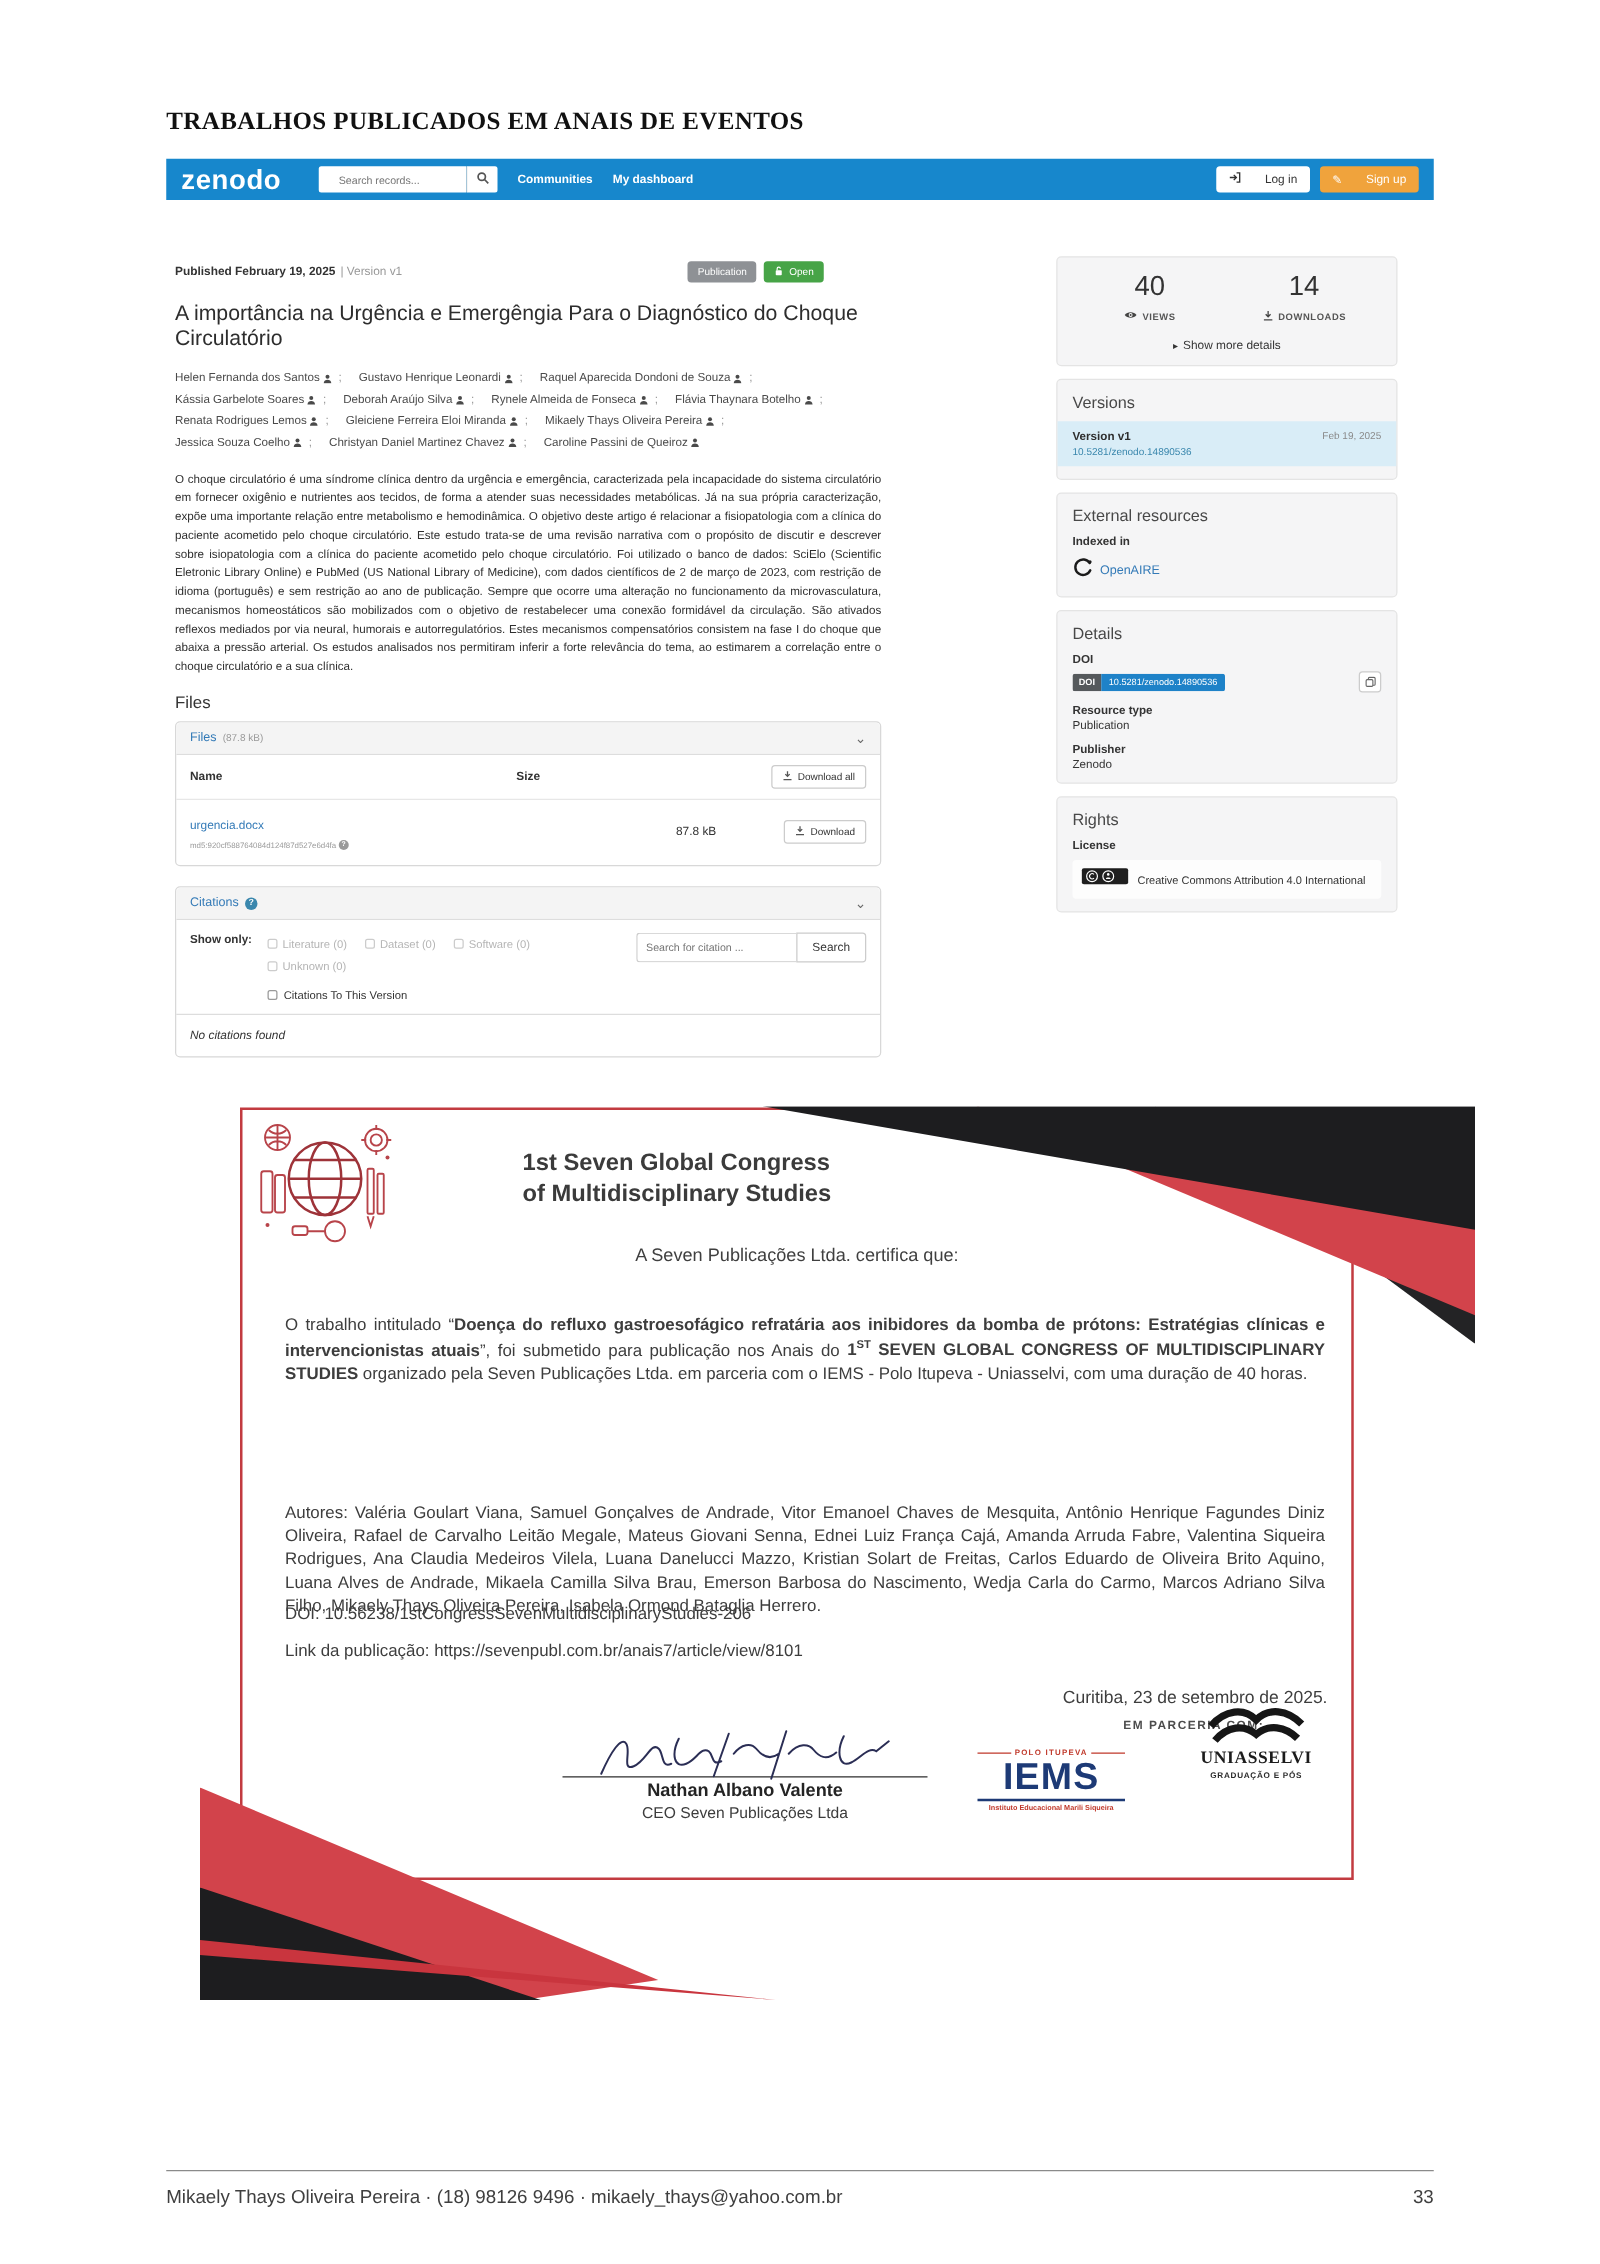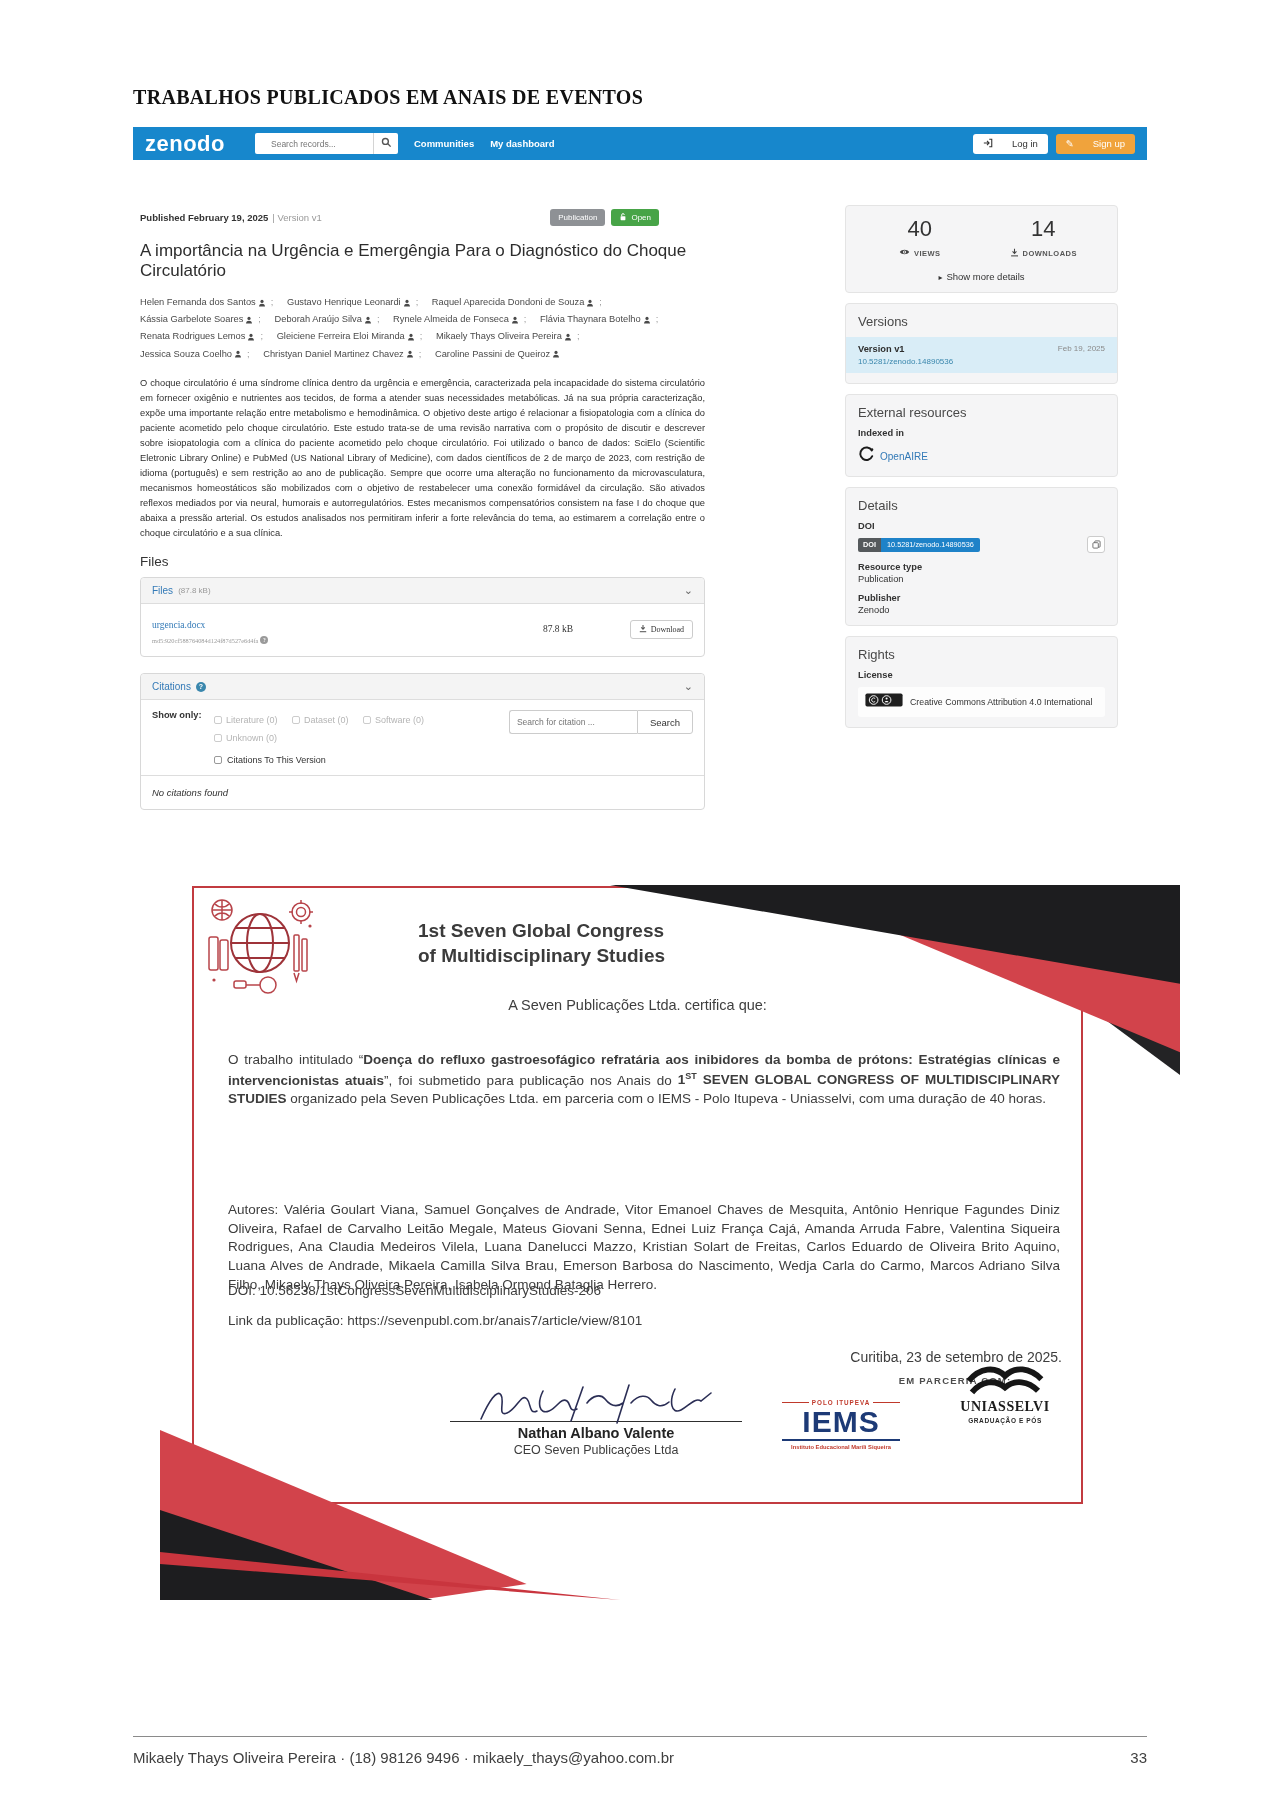--- a/index.html
+++ b/index.html
@@ -53,21 +53,21 @@
   .chev { margin-left:auto; color:#666; font-size:11px; cursor:pointer; }
   .help { width:10px; height:10px; border-radius:50%; background:#3a87ad; color:#fff; font-size:7px; font-weight:bold;
     display:inline-flex; align-items:center; justify-content:center; margin-left:5px; }
   .help.sm { width:8px; height:8px; font-size:5.5px; background:#9a9a9a; margin-left:2px; }
 
   .fcols,.frow { display:grid; grid-template-columns:1fr 160px 120px; padding:8px 11px; align-items:center; }
   .fcols { border-bottom:1px solid #e7e7e7; }
   .fcol { font-weight:bold; font-size:9.5px; color:#333; }
   .btn { border:1px solid #ccc; background:#fff; border-radius:3px; font-size:8px; color:#333; padding:3px 8px;
     display:inline-flex; align-items:center; gap:4px; justify-self:end; cursor:pointer; font-family:inherit; }
-  .frow { padding:10px 11px 12px;font-family:Liberation Serif, serif; }
+  .frow { padding:10px 11px 12px; }
   .fname { color:#337ab7; font-size:9.5px; cursor:pointer; }
   .fmd5 { margin-top:4px; font-size:6.3px; color:#9a9a9a; display:flex; align-items:center; }
   .fsize { font-size:9.5px; color:#333;text-align:right; }
 
   .cit-body { display:flex; padding:10px 11px; }
   .show-only { font-weight:bold; color:#333; font-size:9.3px; width:62px; flex:none; }
   .filter { color:#b5b5b5; display:inline-flex; gap:4px; align-items:center; margin-right:10px; font-size:9px; cursor:pointer; }
   .cb { width:8px; height:8px; border:1px solid #ccc; border-radius:2px; background:#fff; display:inline-block; flex:none; }
   .cb.dark { border-color:#999; }
   .ctv { margin-top:9px; color:#333; display:flex; gap:5px; align-items:center; font-size:9px; cursor:pointer; }
@@ -339,20 +339,31 @@
       <p class="abstract">O choque circulatório é uma síndrome clínica dentro da urgência e emergência, caracterizada pela incapacidade do sistema circulatório em fornecer oxigênio e nutrientes aos tecidos, de forma a atender suas necessidades metabólicas. Já na sua própria caracterização, expõe uma importante relação entre metabolismo e hemodinâmica. O objetivo deste artigo é relacionar a fisiopatologia com a clínica do paciente acometido pelo choque circulatório. Este estudo trata-se de uma revisão narrativa com o propósito de discutir e descrever sobre isiopatologia com a clínica do paciente acometido pelo choque circulatório. Foi utilizado o banco de dados: SciElo (Scientific Eletronic Library Online) e PubMed (US National Library of Medicine), com dados científicos de 2 de março de 2023, com restrição de idioma (português) e sem restrição ao ano de publicação. Sempre que ocorre uma alteração no funcionamento da microvasculatura, mecanismos homeostáticos são mobilizados com o objetivo de restabelecer uma conexão formidável da circulação. São ativados reflexos mediados por via neural, humorais e autorregulatórios. Estes mecanismos compensatórios consistem na fase I do choque que abaixa a pressão arterial. Os estudos analisados nos permitiram inferir a forte relevância do tema, ao estimarem a correlação entre o choque circulatório e a sua clínica.</p>
 
       <h3 class="files-h">Files</h3>
 
       <div class="panel">
         <div class="panel-h">
           <span class="panel-title">Files</span>
           <span class="panel-size">(87.8 kB)</span>
           <span class="chev">⌄</span>
         </div>
+        <div class="fcols">
+          <span class="fcol">Name</span>
+          <span class="fcol">Size</span>
+          <button class="btn">
+            <span><svg width="8" height="9" viewBox="0 0 10 11">
+                  <path d="M5 1 v5 M2.8 4 L5 6.3 L7.2 4" stroke="#555" stroke-width="1.3" fill="none"></path>
+                  <path d="M1 9.5 h8" stroke="#555" stroke-width="1.3"></path>
+                </svg></span>
+            <span>Download all</span>
+          </button>
+        </div>
         <div class="frow">
           <span>
             <span class="fname">urgencia.docx</span>
             <span class="fmd5">
               <span>md5:920cf588764084d124f87d527e6d4fa</span>
               <span class="help sm">?</span>
             </span>
           </span>
           <span class="fsize">87.8 kB</span>
           <button class="btn">

